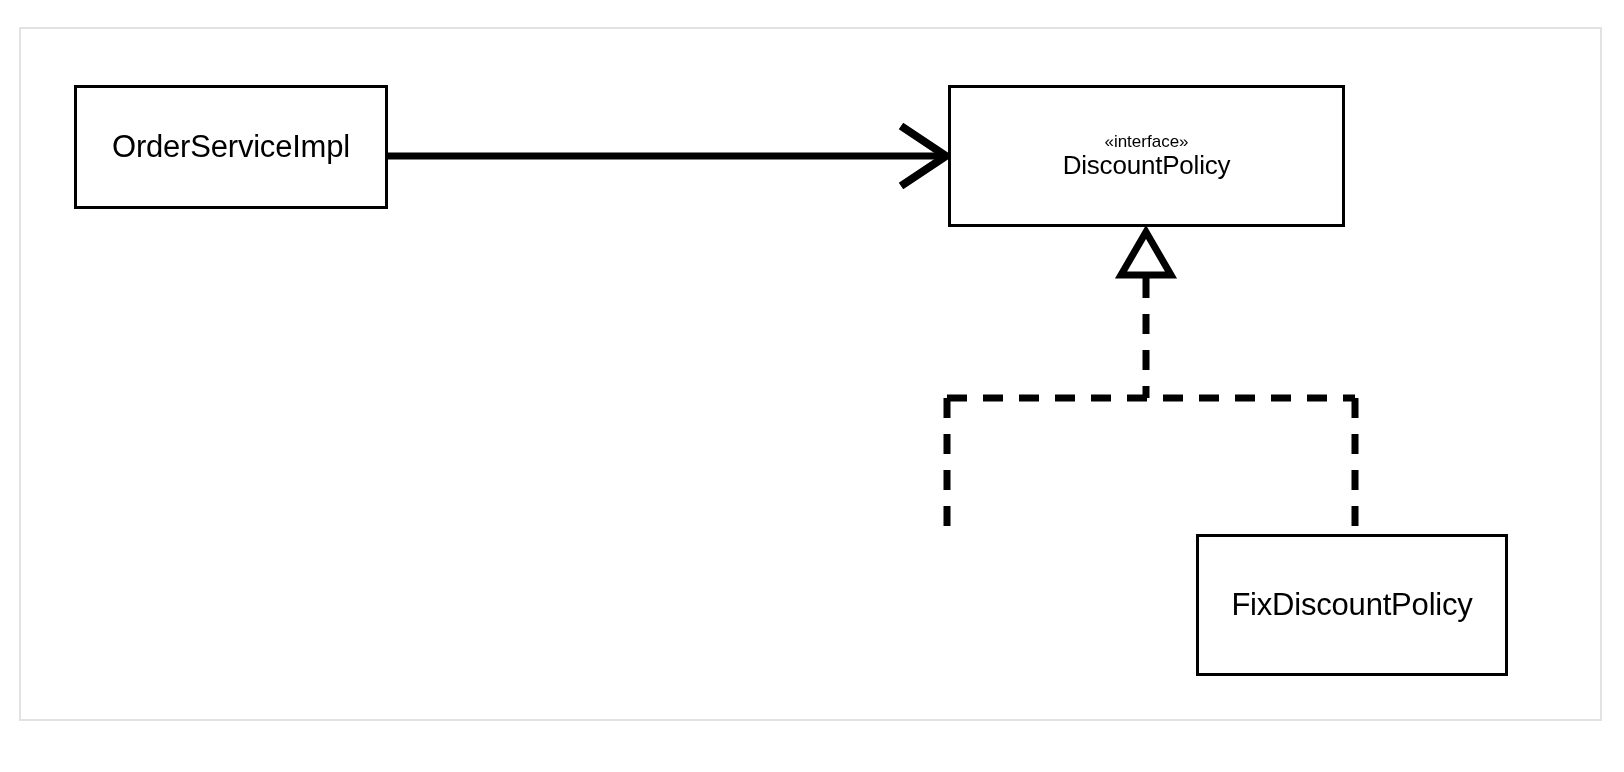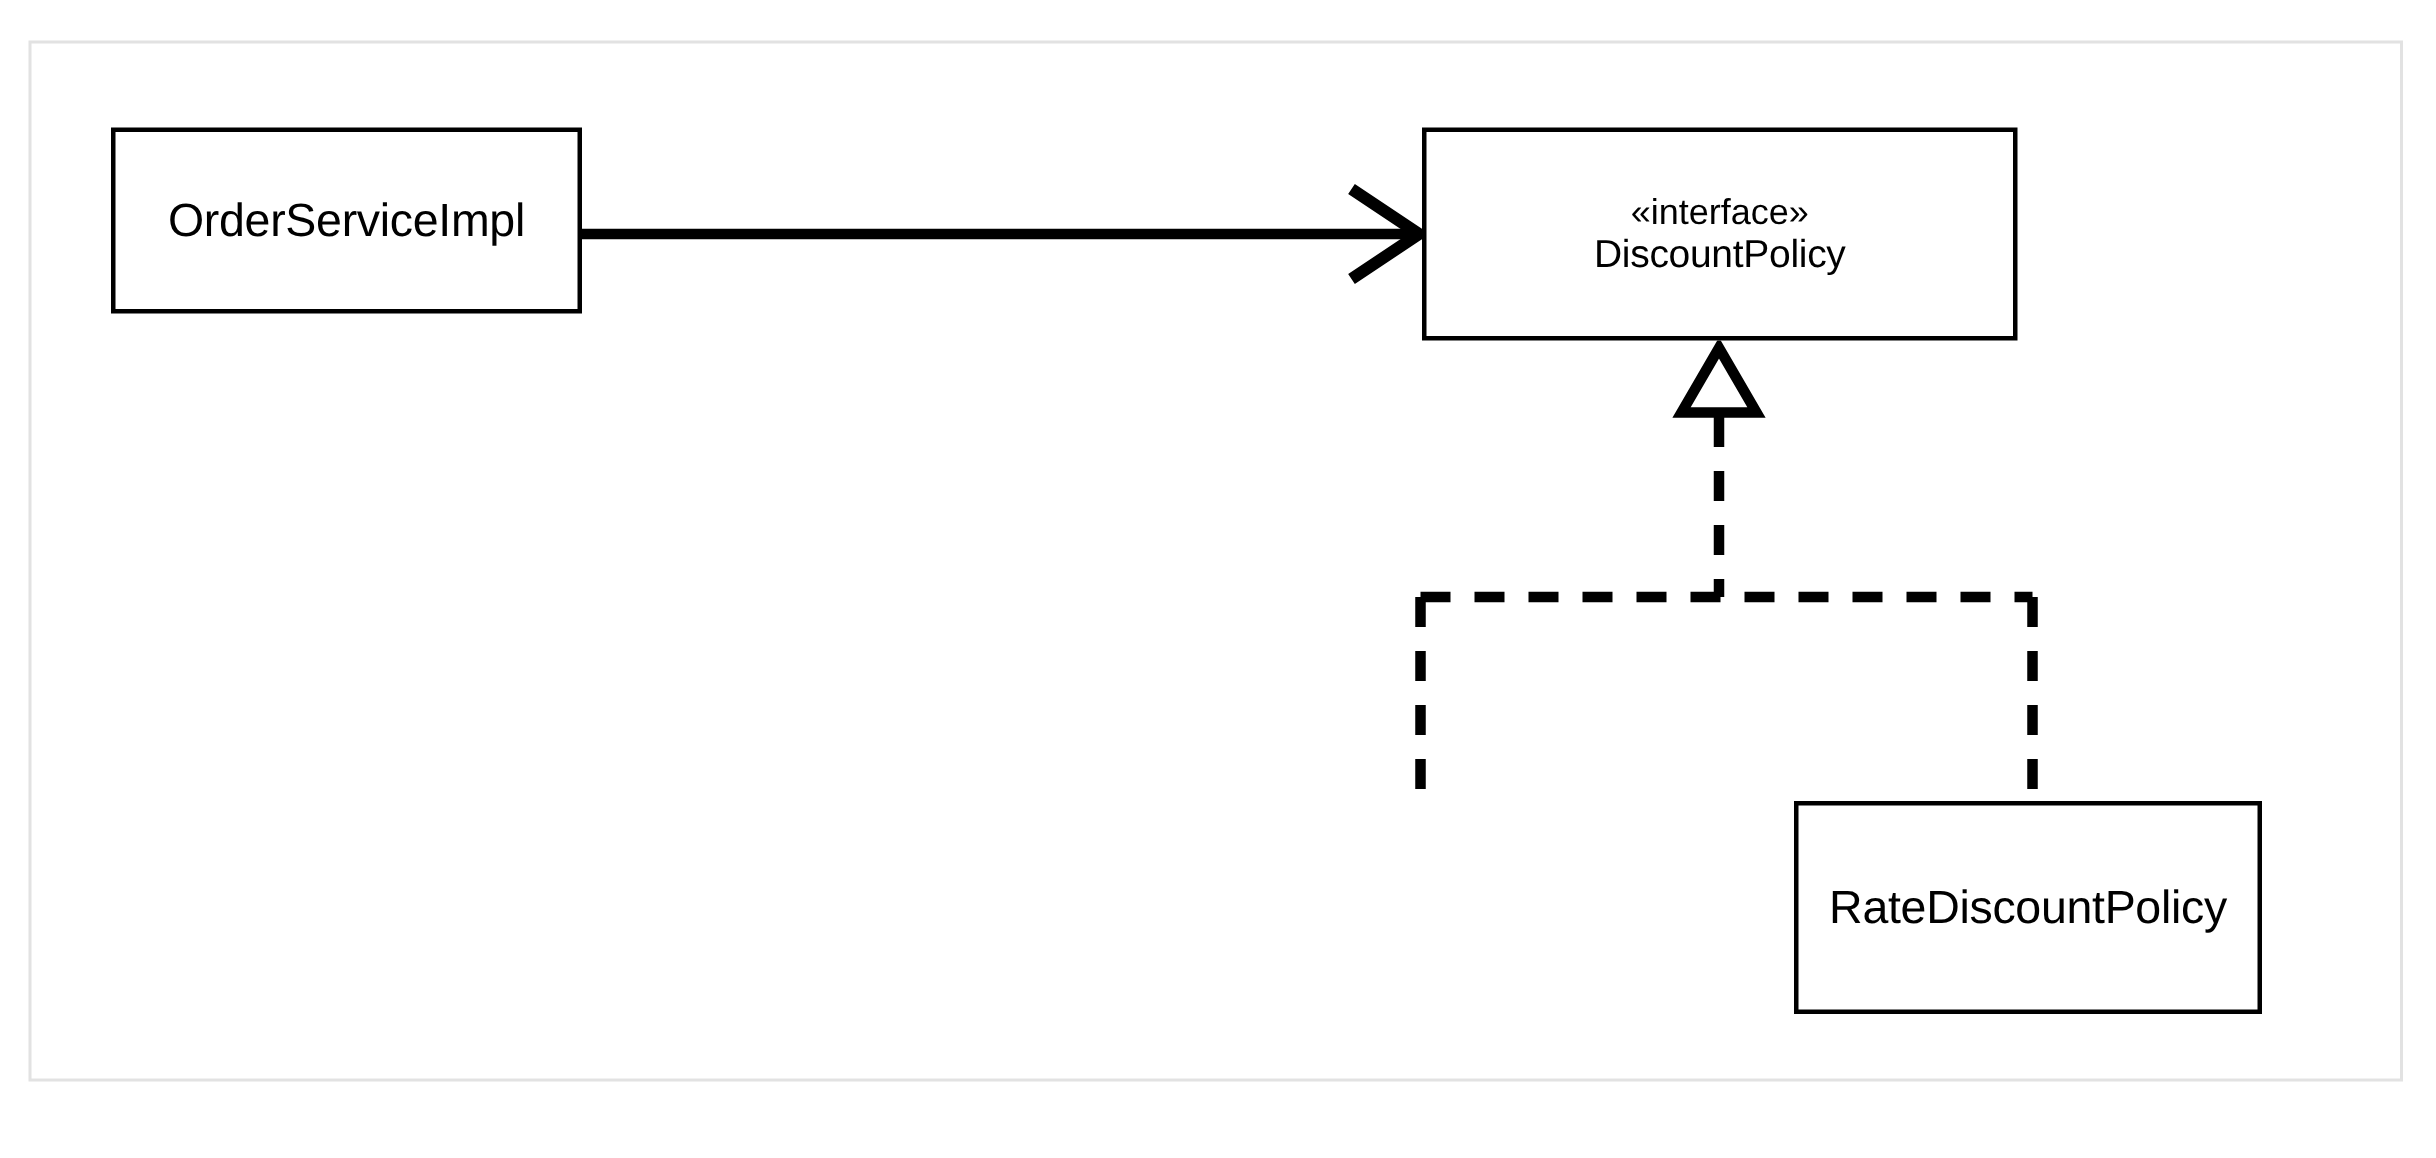--- a/index.html
+++ b/index.html
@@ -51,21 +51,21 @@
     text-align: center;
     color: #000000;
   }
   .box-name {
     font-size: 31px;
     line-height: 1.12;
     letter-spacing: -0.2px;
     white-space: nowrap;
   }
   .box-stereotype {
-    font-size: 24px;
+    font-size: 17px;
     line-height: 1.15;
     font-weight: normal;
     white-space: nowrap;
   }
   .box-name.bold {
     font-weight: normal;
     font-size: 26px;
   }
   #box-order-service-impl {
     left: 74px;
@@ -123,16 +123,16 @@
     <div class="box-name">OrderServiceImpl</div>
   </div>
 
   <div class="uml-box" id="box-discount-policy">
     <div class="box-stereotype">«interface»</div>
     <div class="box-name bold">DiscountPolicy</div>
   </div>
 
 
   <div class="uml-box" id="box-rate-discount-policy">
-    <div class="box-name">RateDiscountPolicy</div>
+    <div class="box-name">FixDiscountPolicy</div>
   </div>
 
 </div>
 
 </body></html>

